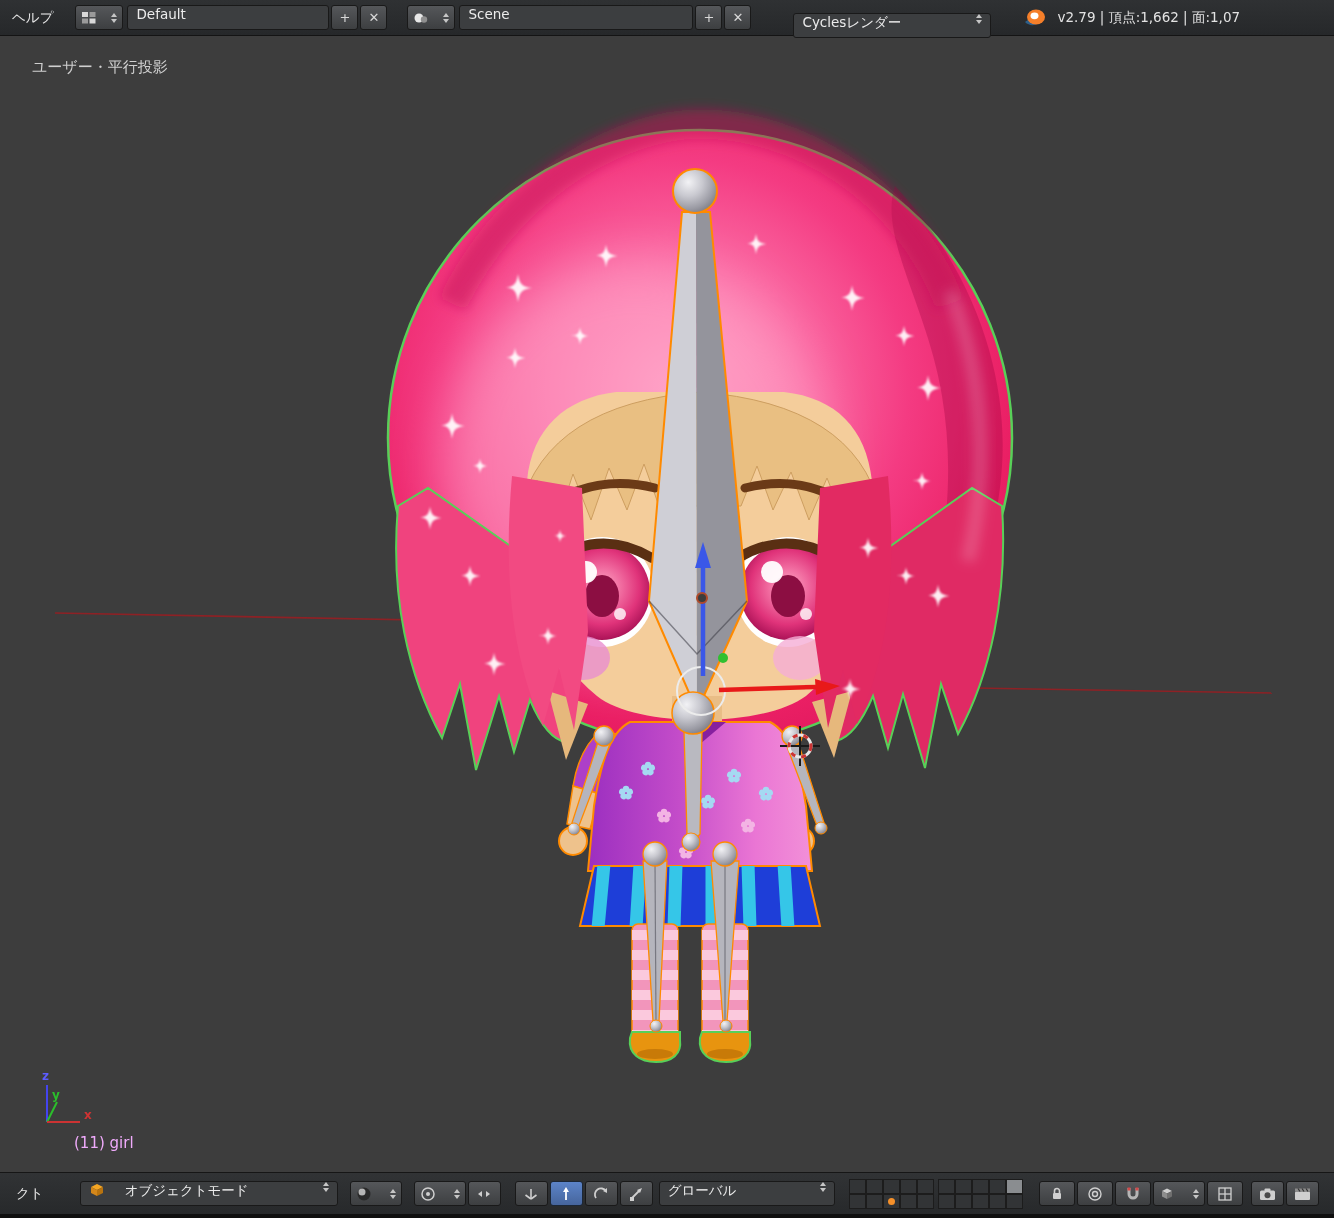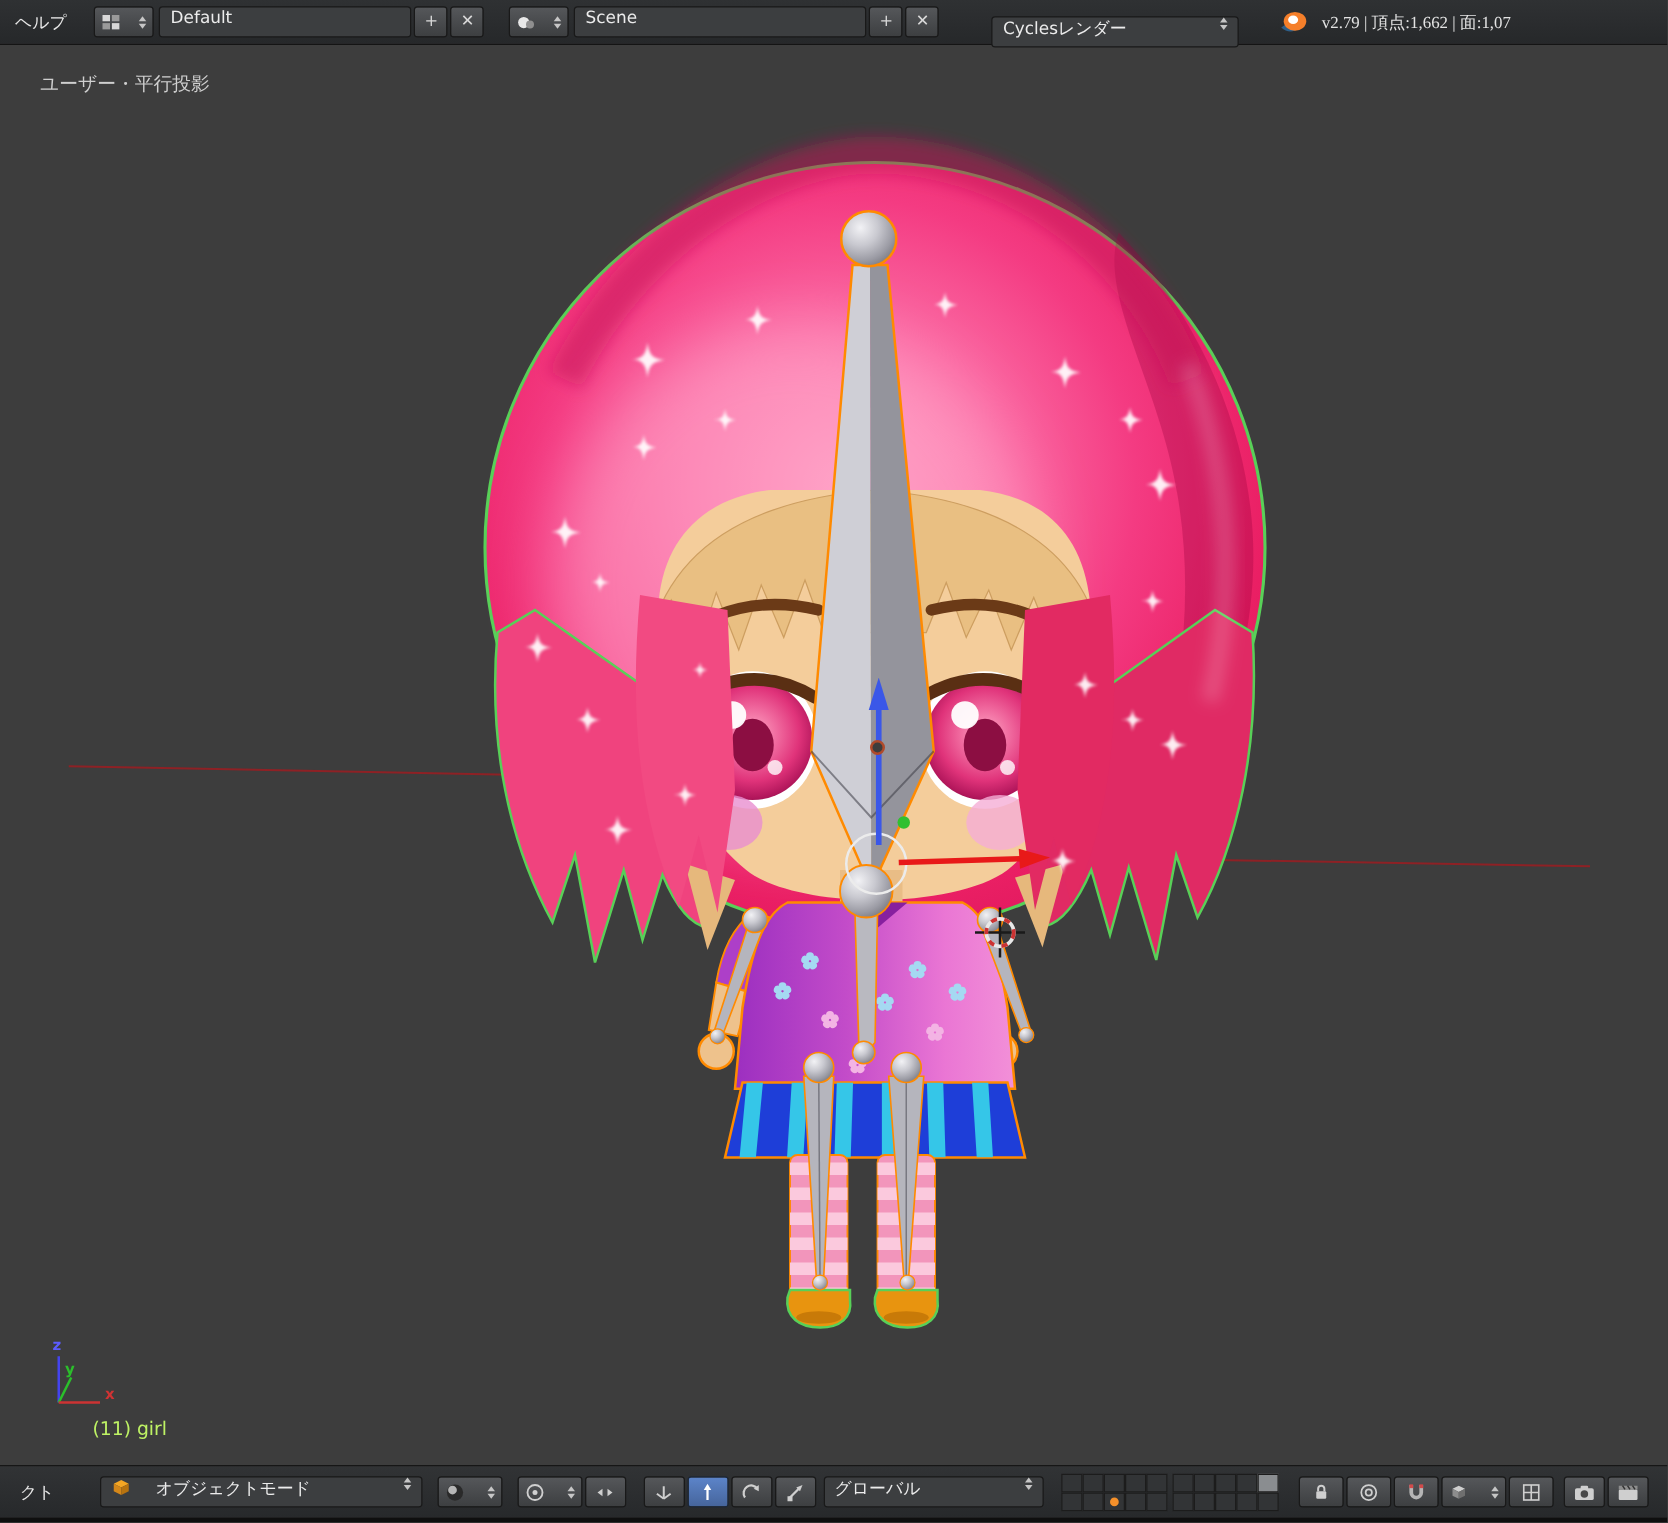--- a/index.html
+++ b/index.html
@@ -23,26 +23,26 @@
   .sq { width:27px; font-size:13px; margin-left:2px; }
   .field {
     background:#3c3e40; border:1px solid #191919; border-radius:3px; height:25px;
     display:flex; padding:0 8px; color:#ececec; box-sizing:border-box;
     white-space:nowrap;
   }
   .dd-arrows { display:flex; flex-direction:column; gap:2px; margin-left:auto; padding-left:8px; }
   .tri-up { width:0; height:0; border-left:3.5px solid transparent; border-right:3.5px solid transparent; border-bottom:4.5px solid #c6c6c6; }
   .tri-dn { width:0; height:0; border-left:3.5px solid transparent; border-right:3.5px solid transparent; border-top:4.5px solid #c6c6c6; }
   .iconbtn { padding:0 5px; gap:4px; }
-  .stats { margin-left:10px; flex:1; overflow:hidden; white-space:nowrap; color:#e3e3e3;font-family:Liberation Serif, serif; }
+  .stats { margin-left:10px; flex:1; overflow:hidden; white-space:nowrap; color:#e3e3e3; }
   
   .viewport { position:absolute; top:36px; left:0; right:0; bottom:45px; background:#3d3d3d; }
   .vp-svg { position:absolute; top:0; left:0; width:1334px; height:1137px; }
   .vp-label { position:absolute; top:22px; left:32px; font-size:15px; color:#cfcfcf; }
-  .obj-label { position:absolute; top:1098px; left:74px; font-size:15px; color:#bef264; }
+  .obj-label { position:absolute; top:1098px; left:74px; font-size:15px; color:#f0abfc; }
   .ax { position:absolute; font-size:12px; font-weight:bold; }
   .ax-z { top:1033px; left:42px; color:#5c5cff; }
   .ax-y { top:1052px; left:52px; color:#2bbf2b; }
   .ax-x { top:1072px; left:84px; color:#d03333; }
   
   .footer {
     position:absolute; left:0; right:0; bottom:4px; height:41px;
     background:linear-gradient(#313335,#27292b); border-top:1px solid #161616;
     display:flex; align-items:center; font-size:13.5px; z-index:5;
   }

